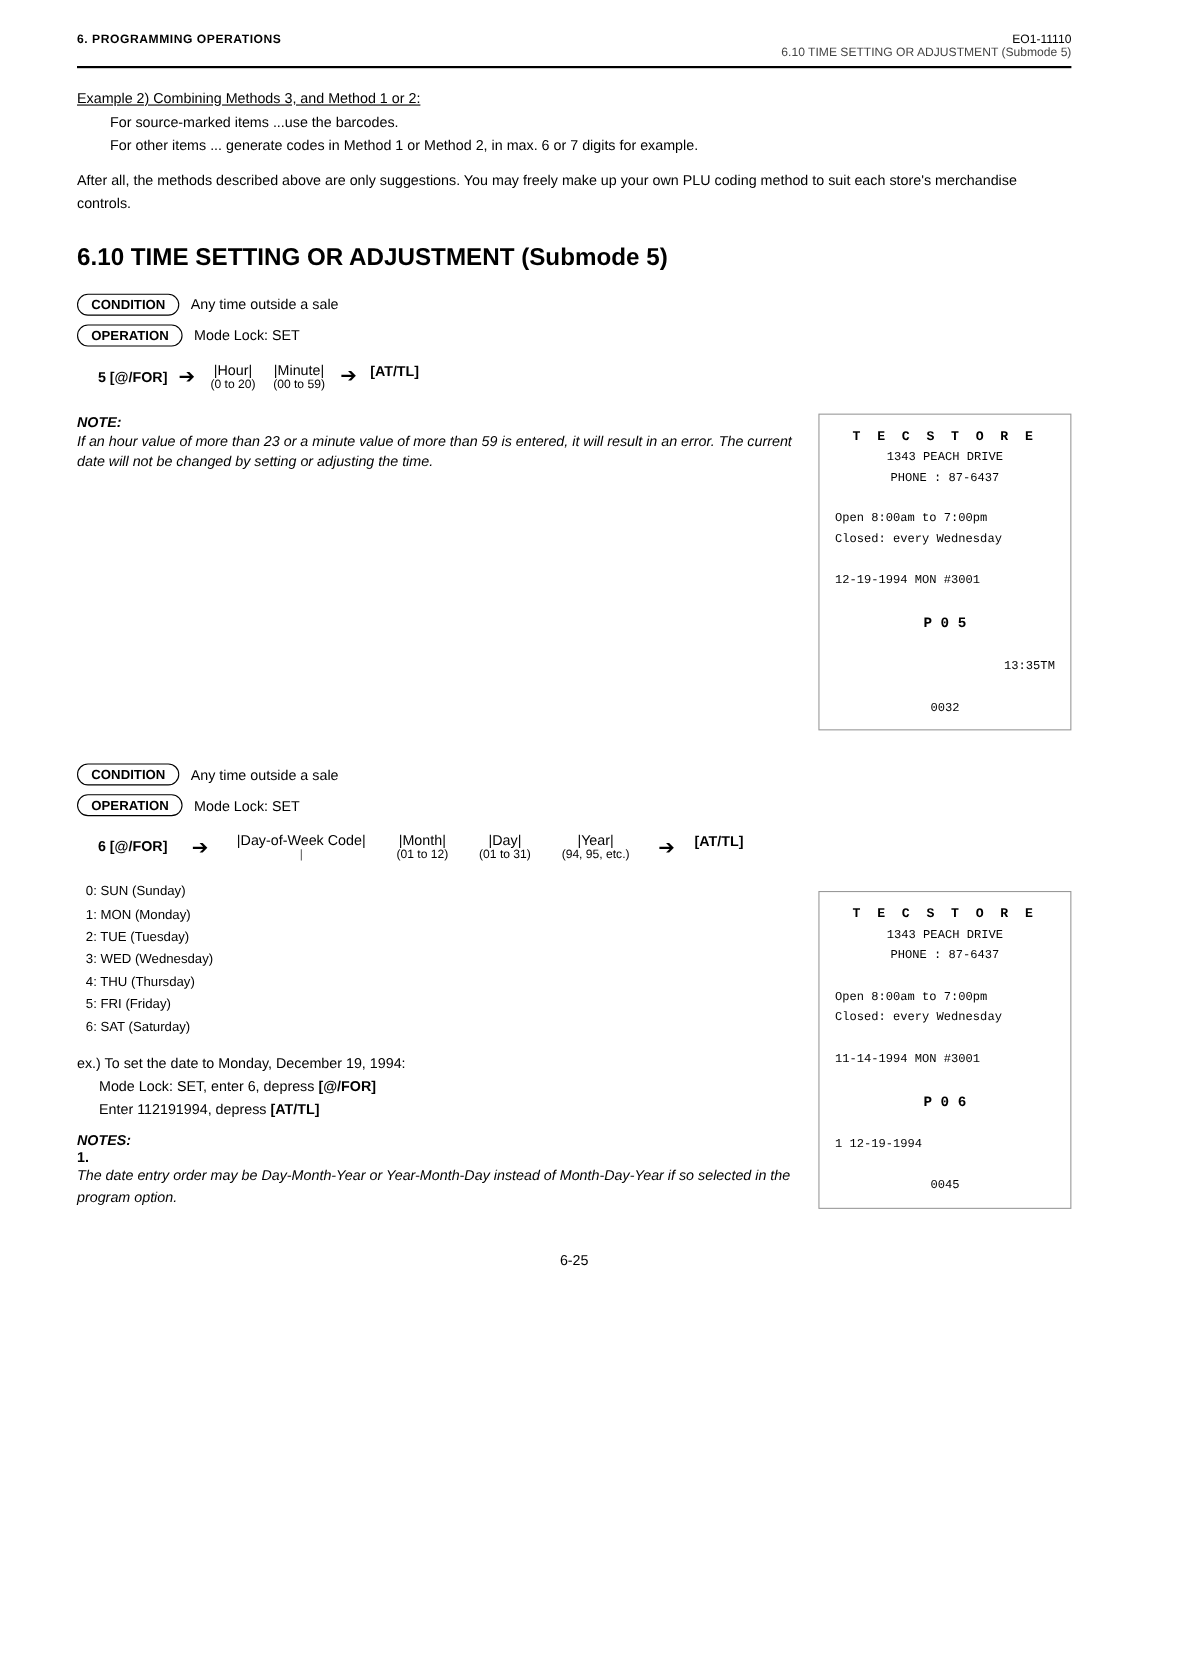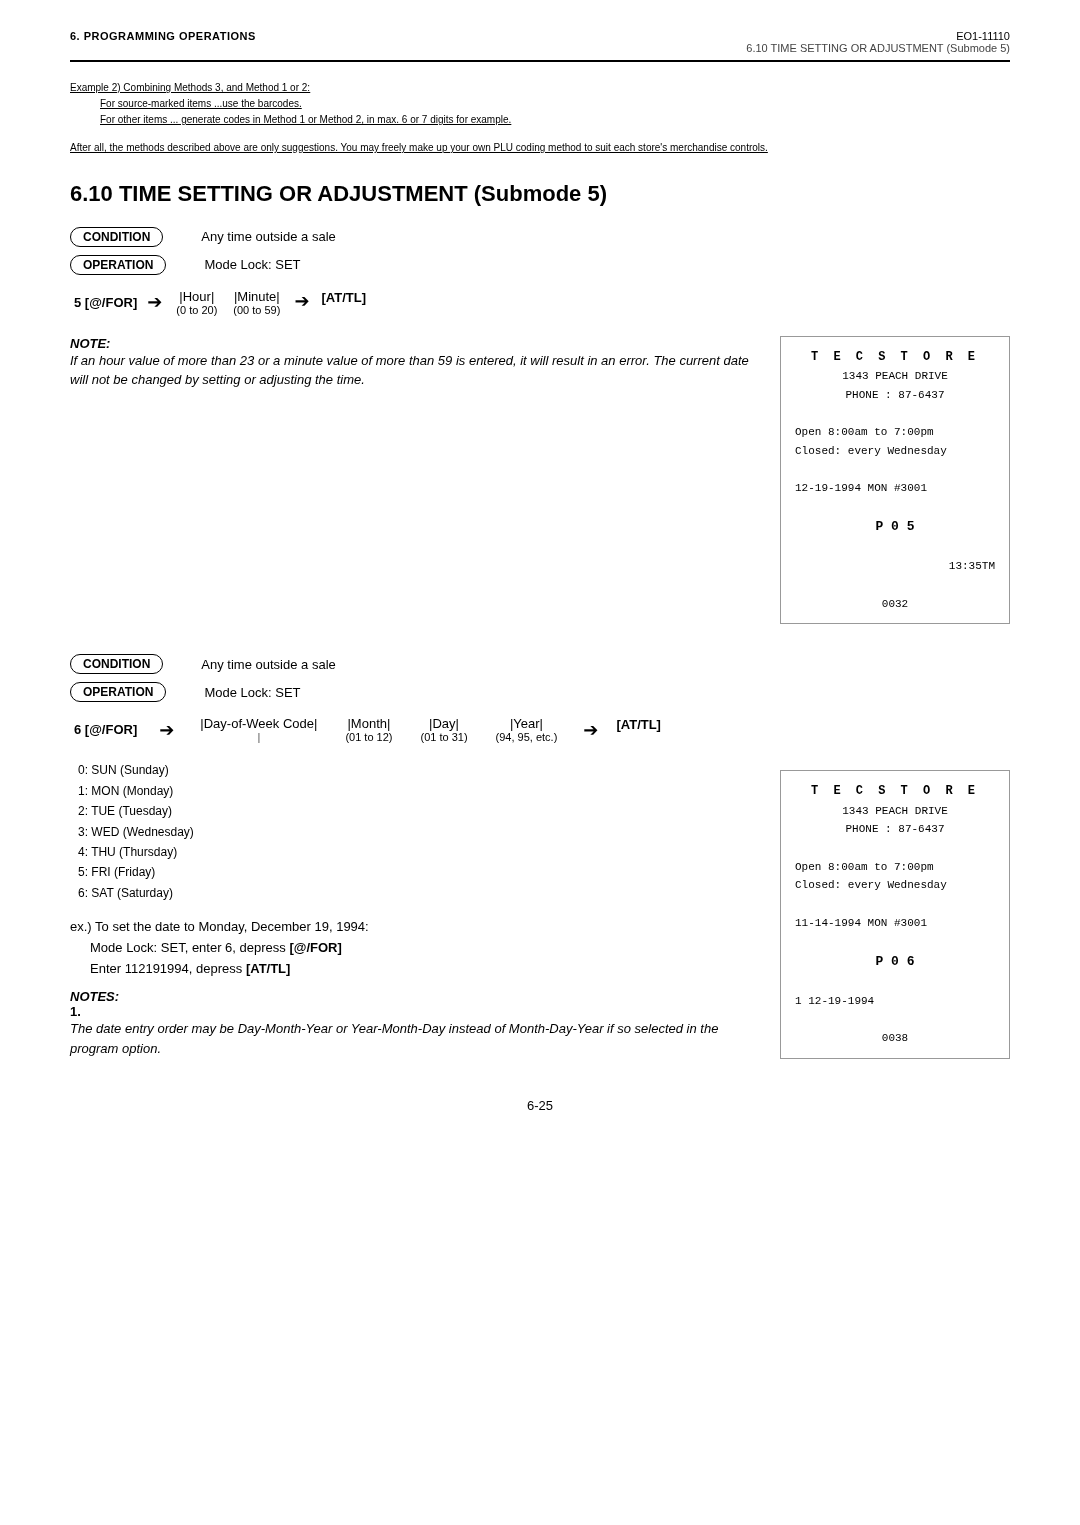--- a/index.html
+++ b/index.html
@@ -8,21 +8,21 @@
       font-family: Arial, Helvetica, sans-serif;
       font-size: 13px;
       color: #000;
       width: 1080px;
       min-height: 1525px;
       padding: 0;
     }
     .page {
       width: 1080px;
       min-height: 1525px;
-      padding: 30px 70px 40px 70px;
+      padding: 30px 106px 40px 70px;
       position: relative;
     }
     .header-bar {
       display: flex;
       justify-content: space-between;
       align-items: flex-start;
       border-bottom: 2px solid #000;
       padding-bottom: 6px;
       margin-bottom: 4px;
     }
@@ -41,23 +41,22 @@
       color: #444;
     }
     .header-right {
       display: flex;
       flex-direction: column;
       align-items: flex-end;
     }
     .intro-section {
       margin-top: 18px;
       margin-bottom: 0;
-      font-size: 10px;
+      font-size: 13px;
       line-height: 1.6;
-      text-decoration: underline;
     }
     .intro-section .example-title {
       text-decoration: underline;
       font-weight: normal;
     }
     .intro-section .indent {
       margin-left: 30px;
     }
     .section-title {
       font-size: 22px;
@@ -74,21 +73,20 @@
       font-weight: bold;
       margin-right: 10px;
       background: #fff;
       vertical-align: middle;
     }
     .badge-row {
       display: flex;
       align-items: center;
       margin-bottom: 8px;
       font-size: 13px;
-      gap: 28px;
     }
     .arrow {
       display: inline-block;
       font-size: 18px;
       margin: 0 6px;
       align-self: center;
     }
     .underline-label {
       font-size: 13px;
     }
@@ -152,21 +150,21 @@
       line-height: 1.6;
     }
     .page-number {
       text-align: center;
       margin-top: 30px;
       font-size: 13px;
     }
     .flow-row {
       display: flex;
       align-items: flex-start;
-      margin: 14px 0 4px 4px;
+      margin: 14px 0 4px 19px;
     }
     .flow-entry {
       font-weight: bold;
       font-size: 13px;
       margin-right: 4px;
       white-space: nowrap;
       align-self: center;
     }
     .daycode-list {
       font-size: 12px;
@@ -325,20 +323,20 @@
         <div>&nbsp;</div>
         <div>Open  8:00am to 7:00pm</div>
         <div>Closed: every Wednesday</div>
         <div>&nbsp;</div>
         <div>11-14-1994  MON #3001</div>
         <div>&nbsp;</div>
         <div class="bold-center">P 0 6</div>
         <div>&nbsp;</div>
         <div>1 12-19-1994</div>
         <div>&nbsp;</div>
-        <div class="center">0038</div>
+        <div class="center">0045</div>
       </div>
     </div>
   </div>
 
   <div class="page-number">6-25</div>
 
 </div>
 
 </body></html>

